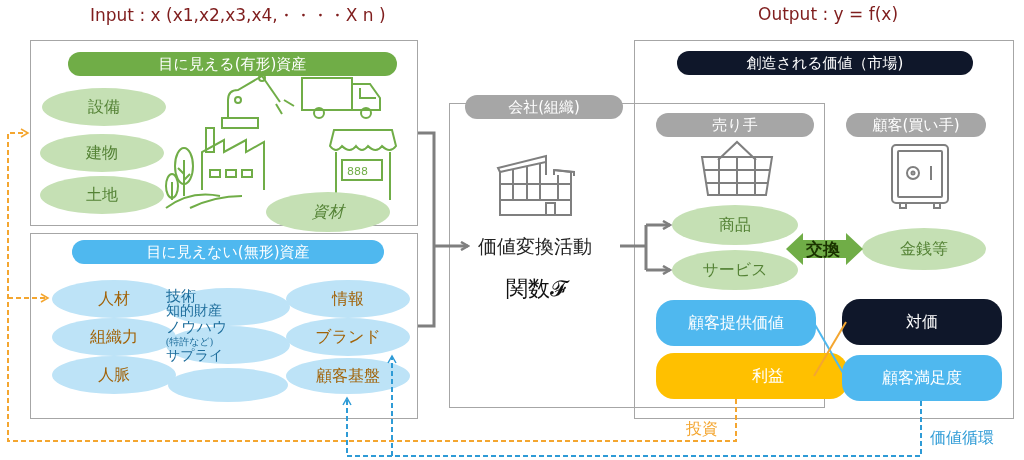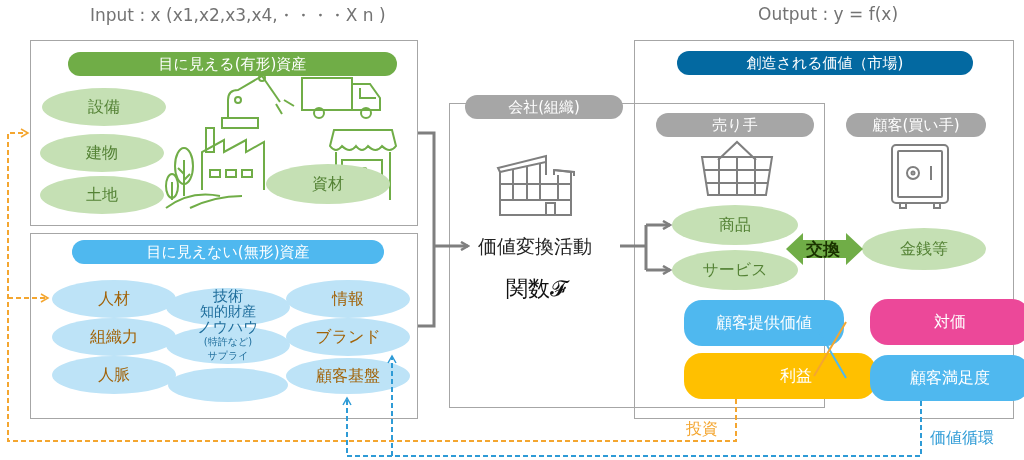--- a/index.html
+++ b/index.html
@@ -1,24 +1,24 @@
 <!DOCTYPE html>
 <html><head>
 <meta charset="utf-8">
 <style>
   html,body{margin:0;padding:0;background:#fff;}
   body{width:1024px;height:460px;position:relative;overflow:hidden;font-family:"DejaVu Sans",sans-serif;}
   .abs{position:absolute;}
-  .title{font-size:17px;color:#737373;white-space:nowrap;}
+  .title{font-size:17px;color:#7f1d1d;white-space:nowrap;}
   .box{position:absolute;border:1.5px solid #a6a6a6;box-sizing:border-box;background:#fff;}
   .pill{position:absolute;border-radius:14px;color:#fff;font-size:15px;display:flex;align-items:center;justify-content:center;white-space:nowrap;}
   .ell{position:absolute;border-radius:50%;display:flex;align-items:center;justify-content:center;font-size:16px;text-align:center;line-height:1.05;white-space:nowrap;}
   .green{background:#c5e0b4;color:#548235;}
   .blue{background:#bde3f7;color:#a16207;}
-  .rbox{position:absolute;border-radius:18px;display:flex;align-items:center;justify-content:center;color:#fff;font-size:16px;line-height:1.2;white-space:nowrap;margin-left:28px;}
+  .rbox{position:absolute;border-radius:18px;display:flex;align-items:center;justify-content:center;color:#fff;font-size:16px;line-height:1.2;white-space:nowrap;}
   svg.ov{position:absolute;left:0;top:0;}
 </style>
 </head>
 <body>
 
 <div class="abs title" style="left:90px;top:4px;">Input : x (x1,x2,x3,x4,・・・・X n )</div>
 <div class="abs title" style="left:758px;top:4px;">Output : y = f(x)</div>
 
 <div class="box" style="left:30px;top:40px;width:388px;height:186px;"></div>
 <div class="pill" style="left:68px;top:52px;width:329px;height:24px;background:#70ad47;">目に見える(有形)資産</div>
@@ -64,46 +64,46 @@
       <path d="M336 152 V200 M390 152 V200"></path>
       <rect x="342" y="160" width="40" height="20"></rect>
     </g>
   </g>
   <text x="347" y="175" font-size="11" fill="#70ad47" font-family="DejaVu Sans, sans-serif">888</text>
 </svg>
 
 <div class="ell green" style="left:42px;top:88px;width:124px;height:38px;">設備</div>
 <div class="ell green" style="left:40px;top:134px;width:124px;height:38px;">建物</div>
 <div class="ell green" style="left:40px;top:176px;width:124px;height:38px;">土地</div>
-<div class="ell green" style="left:266px;top:164px;width:124px;height:40px;">資材</div>
+<div class="ell green" style="left:266px;top:192px;width:124px;height:40px;font-style:italic;">資材</div>
 
 <div class="box" style="left:30px;top:233px;width:388px;height:186px;"></div>
 <div class="pill" style="left:72px;top:240px;width:312px;height:24px;background:#4fb8ef;">目に見えない(無形)資産</div>
 
 <div class="ell blue" style="left:52px;top:280px;width:124px;height:38px;">人材</div>
 <div class="ell blue" style="left:52px;top:318px;width:124px;height:38px;">組織力</div>
 <div class="ell blue" style="left:52px;top:356px;width:124px;height:38px;">人脈</div>
 
 <div class="ell blue" style="left:166px;top:288px;width:124px;height:38px;flex-direction:column;align-items:center;justify-content:flex-start;padding-top:0;"></div>
 <div class="ell blue" style="left:166px;top:326px;width:124px;height:38px;"></div>
 <div class="ell blue" style="left:168px;top:368px;width:120px;height:34px;"></div>
-<div class="abs" style="left:166px;top:287px;width:124px;text-align:center;color:#1f6e9c;font-size:15px;line-height:18px;">
+<div class="abs" style="left:166px;top:287px;width:124px;text-align:left;color:#1f6e9c;font-size:15px;line-height:18px;font-family:Liberation Serif, serif;">
   <div>技術</div>
   <div style="font-size:14px;margin-top:-3px;">知的財産</div>
   <div style="margin-top:-2px;">ノウハウ</div>
   <div style="font-size:10px;line-height:12px;">(特許など)</div>
-  <div style="font-size:10px;line-height:16px;">サプライ</div>
+  <div style="font-size:14px;line-height:16px;">サプライ</div>
 </div>
 
 <div class="ell blue" style="left:286px;top:280px;width:124px;height:38px;">情報</div>
 <div class="ell blue" style="left:286px;top:318px;width:124px;height:38px;">ブランド</div>
 <div class="ell blue" style="left:286px;top:358px;width:124px;height:36px;">顧客基盤</div>
 
 <div class="box" style="left:634px;top:40px;width:380px;height:379px;"></div>
-<div class="pill" style="left:677px;top:51px;width:296px;height:24px;background:#0369a1;">創造される価値（市場)</div>
+<div class="pill" style="left:677px;top:51px;width:296px;height:24px;background:#0f172a;">創造される価値（市場)</div>
 
 <div class="box" style="left:449px;top:103px;width:376px;height:305px;background:transparent;"></div>
 <div class="pill" style="left:465px;top:95px;width:158px;height:24px;background:#a6a6a6;">会社(組織)</div>
 
 <svg class="ov" width="1024" height="460" viewBox="0 0 1024 460" style="pointer-events:none;">
   <g fill="none" stroke="#7f7f7f" stroke-width="2">
     <path d="M498 168 L546 156 V162 L500 172 Z"></path>
     <path d="M500 172 V215 H571 V172 L554 170 V175 M546 162 V175"></path>
     <path d="M554 170 L574 172 V176"></path>
     <path d="M500 184 H571 M500 200 H571"></path>
@@ -136,21 +136,21 @@
   <g fill="none" stroke="#7f7f7f" stroke-width="2">
     <rect x="892" y="145" width="56" height="58" rx="4"></rect>
     <rect x="898" y="151" width="44" height="46" rx="1"></rect>
     <circle cx="913" cy="173" r="6"></circle>
     <circle cx="913" cy="173" r="1.5"></circle>
     <path d="M931 166 V180"></path>
     <path d="M900 203 V208 H906 V203 M934 203 V208 H940 V203"></path>
   </g>
 </svg>
 <div class="ell green" style="left:862px;top:228px;width:124px;height:42px;">金銭等</div>
-<div class="rbox" style="left:842px;top:299px;width:160px;height:46px;background:#ec4899;">対価</div>
+<div class="rbox" style="left:842px;top:299px;width:160px;height:46px;background:#0f172a;">対価</div>
 <div class="rbox" style="left:842px;top:355px;width:160px;height:46px;background:#4fb8ef;">顧客満足度</div>
 
 <svg class="ov" width="1024" height="460" viewBox="0 0 1024 460" style="pointer-events:none;">
   <defs>
     <marker id="ag" markerWidth="10" markerHeight="10" refX="8" refY="5" orient="auto" markerUnits="userSpaceOnUse">
       <path d="M1 1 L8 5 L1 9" fill="none" stroke="#7f7f7f" stroke-width="2.5"></path>
     </marker>
     <marker id="ao" markerWidth="10" markerHeight="10" refX="8" refY="5" orient="auto" markerUnits="userSpaceOnUse">
       <path d="M1 1 L8 5 L1 9" fill="none" stroke="#f4a630" stroke-width="1.5"></path>
     </marker>

